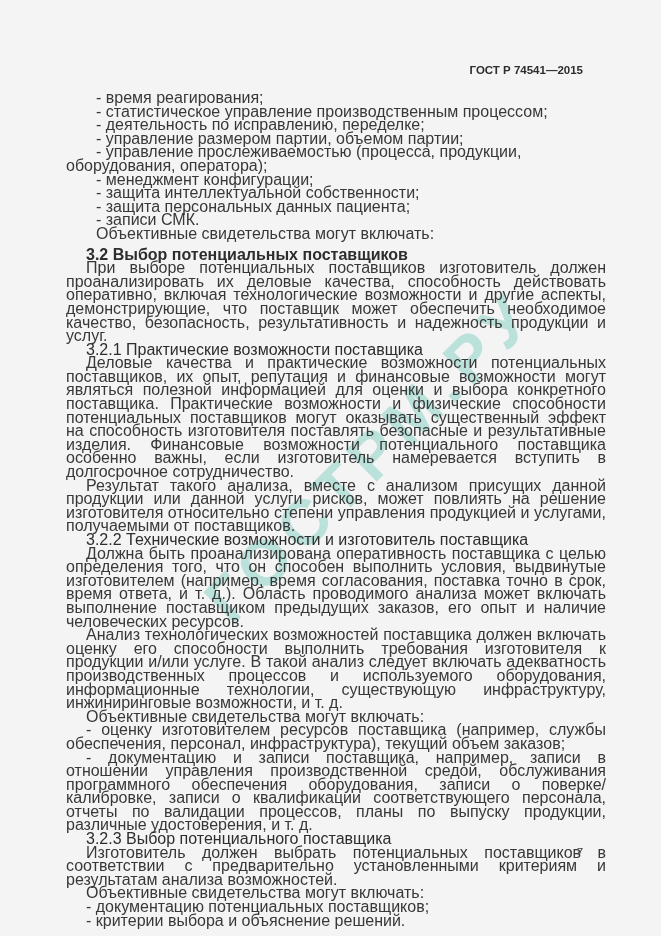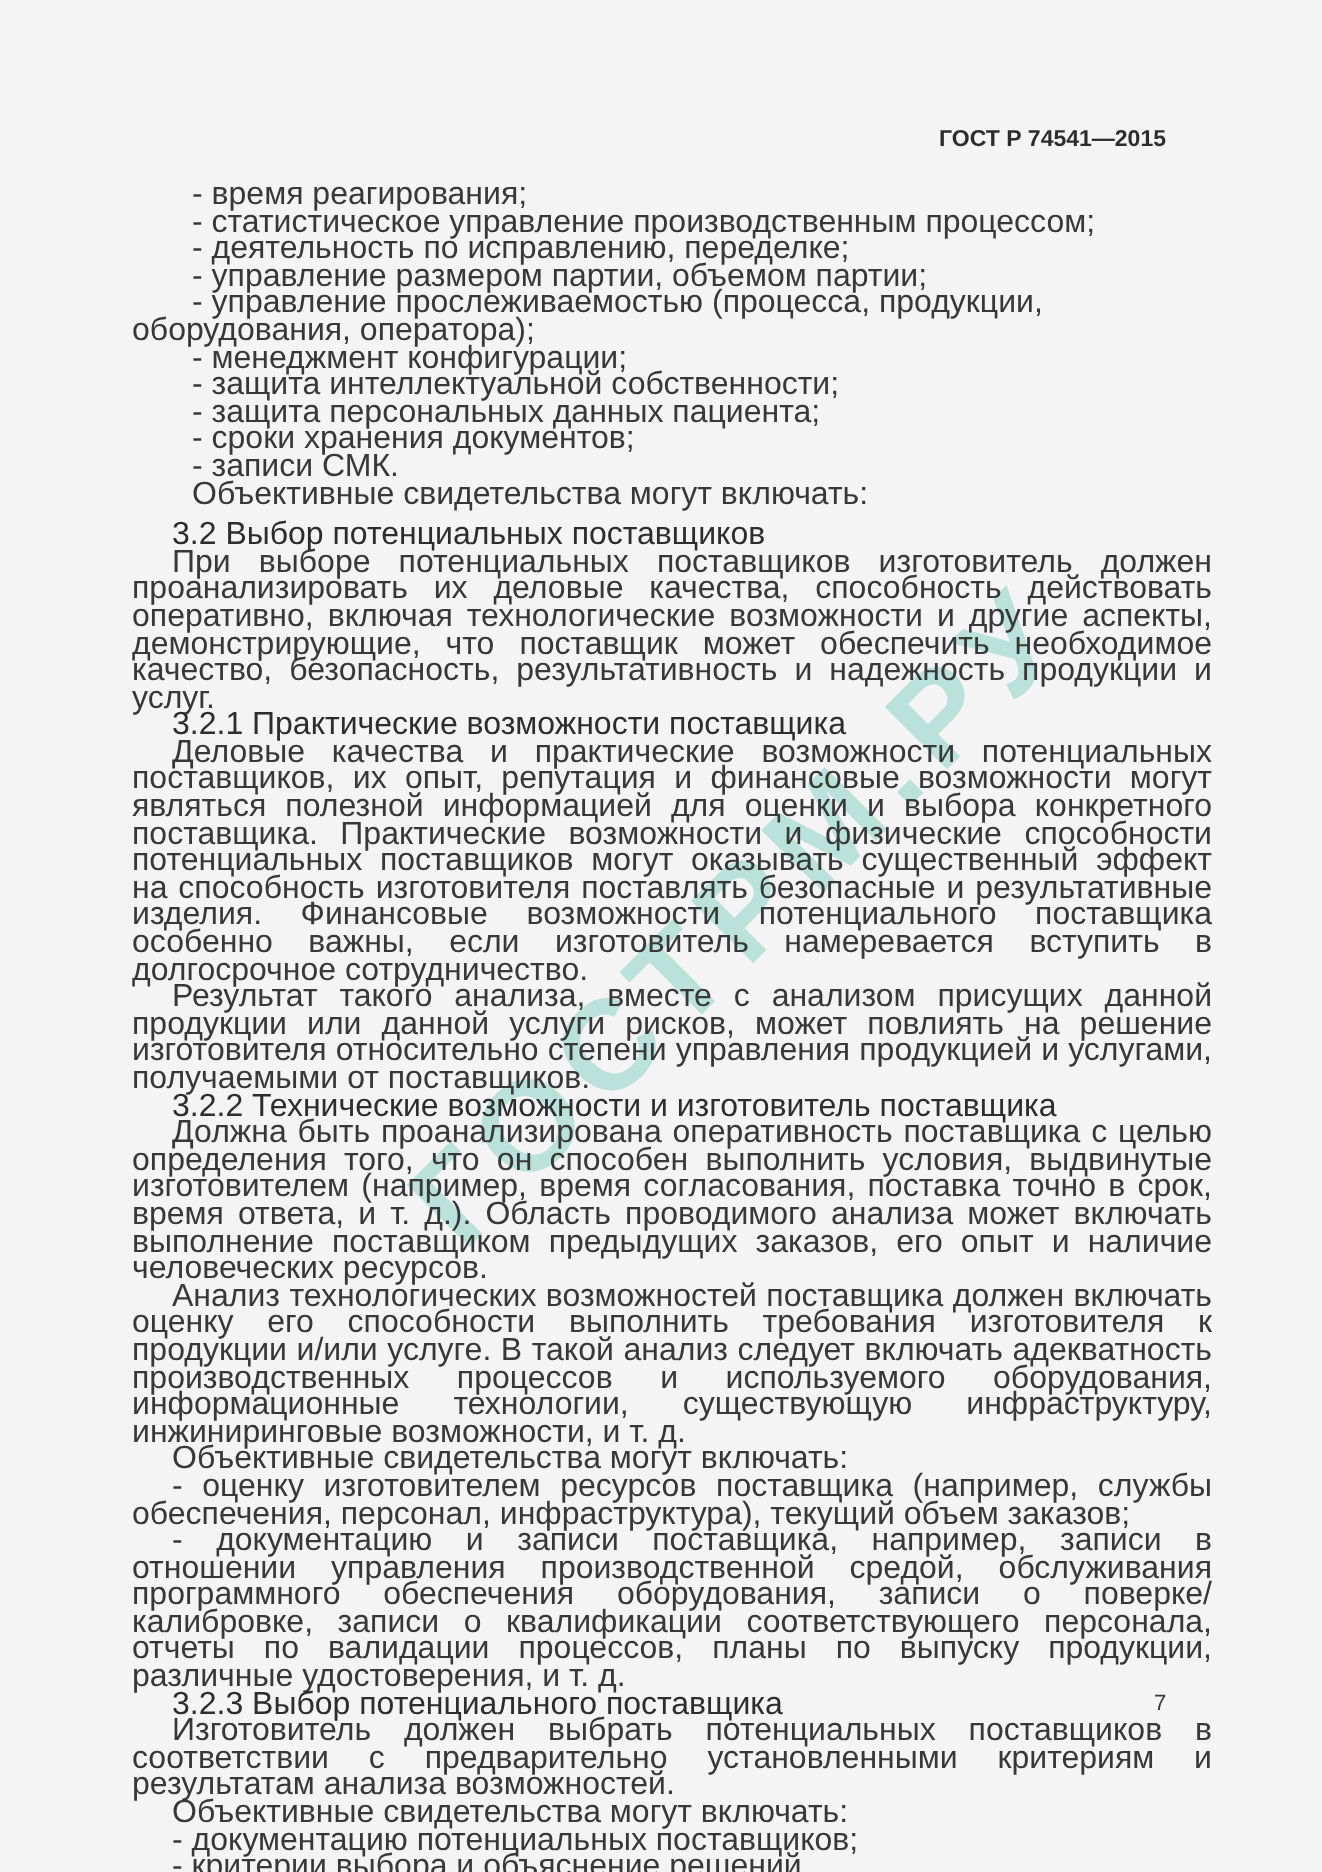--- a/index.html
+++ b/index.html
@@ -43,21 +43,21 @@
     z-index: 1;
     font-size: 16px;
     line-height: 13.6px;
     color: #383838;
     margin-left: 20px;
   }
   .blk { margin: 0; }
   .list { text-indent: 30px; text-align: left; }
   .para { text-indent: 20px; text-align: justify; }
   .head { text-indent: 20px; font-weight: 400; color: #2d2d2d; }
-  .section { text-indent: 20px; font-weight: 400; color: #2d2d2d; margin-top: 7px; }
+  .section { text-indent: 20px; font-weight: 700; color: #2d2d2d; margin-top: 7px; }
   .section2 { text-indent: 20px; font-weight: 700; color: #2d2d2d; margin-top: 12px; margin-bottom: 7px; }
   .page-number {
     position: absolute;
     left: 577px; top: 846px;
     font-size: 11px;
     color: #383838;
     z-index: 1;
   }
 </style>
 </head>
@@ -68,21 +68,20 @@
   <div class="doc-header">ГОСТ Р 74541—2015</div>
   <div class="doc-body">
       <div class="blk list">- время реагирования;</div>
       <div class="blk list">- статистическое управление производственным процессом;</div>
       <div class="blk list">- деятельность по исправлению, переделке;</div>
       <div class="blk list">- управление размером партии, объемом партии;</div>
       <div class="blk list">- управление прослеживаемостью (процесса, продукции, оборудования, оператора);</div>
       <div class="blk list">- менеджмент конфигурации;</div>
       <div class="blk list">- защита интеллектуальной собственности;</div>
       <div class="blk list">- защита персональных данных пациента;</div>
-      <div class="blk list">- сроки хранения документов;</div>
       <div class="blk list">- записи СМК.</div>
       <div class="blk list">Объективные свидетельства могут включать:</div>
       <div class="blk section">3.2 Выбор потенциальных поставщиков</div>
       <div class="blk para">При выборе потенциальных поставщиков изготовитель должен проанализировать их деловые качества, способность действовать оперативно, включая технологические возможности и другие аспекты, демонстрирующие, что поставщик может обеспечить необходимое качество, безопасность, результативность и надежность продукции и услуг.</div>
       <div class="blk head">3.2.1 Практические возможности поставщика</div>
       <div class="blk para">Деловые качества и практические возможности потенциальных поставщиков, их опыт, репутация и финансовые возможности могут являться полезной информацией для оценки и выбора конкретного поставщика. Практические возможности и физические способности потенциальных поставщиков могут оказывать существенный эффект на способность изготовителя поставлять безопасные и результативные изделия. Финансовые возможности потенциального поставщика особенно важны, если изготовитель намеревается вступить в долгосрочное сотрудничество.</div>
       <div class="blk para">Результат такого анализа, вместе с анализом присущих данной продукции или данной услуги рисков, может повлиять на решение изготовителя относительно степени управления продукцией и услугами, получаемыми от поставщиков.</div>
       <div class="blk head">3.2.2 Технические возможности и изготовитель поставщика</div>
       <div class="blk para">Должна быть проанализирована оперативность поставщика с целью определения того, что он способен выполнить условия, выдвинутые изготовителем (например, время согласования, поставка точно в срок, время ответа, и т. д.). Область проводимого анализа может включать выполнение поставщиком предыдущих заказов, его опыт и наличие человеческих ресурсов.</div>
       <div class="blk para">Анализ технологических возможностей поставщика должен включать оценку его способности выполнить требования изготовителя к продукции и/или услуге. В такой анализ следует включать адекватность производственных процессов и используемого оборудования, информационные технологии, существующую инфраструктуру, инжиниринговые возможности, и т. д.</div>

